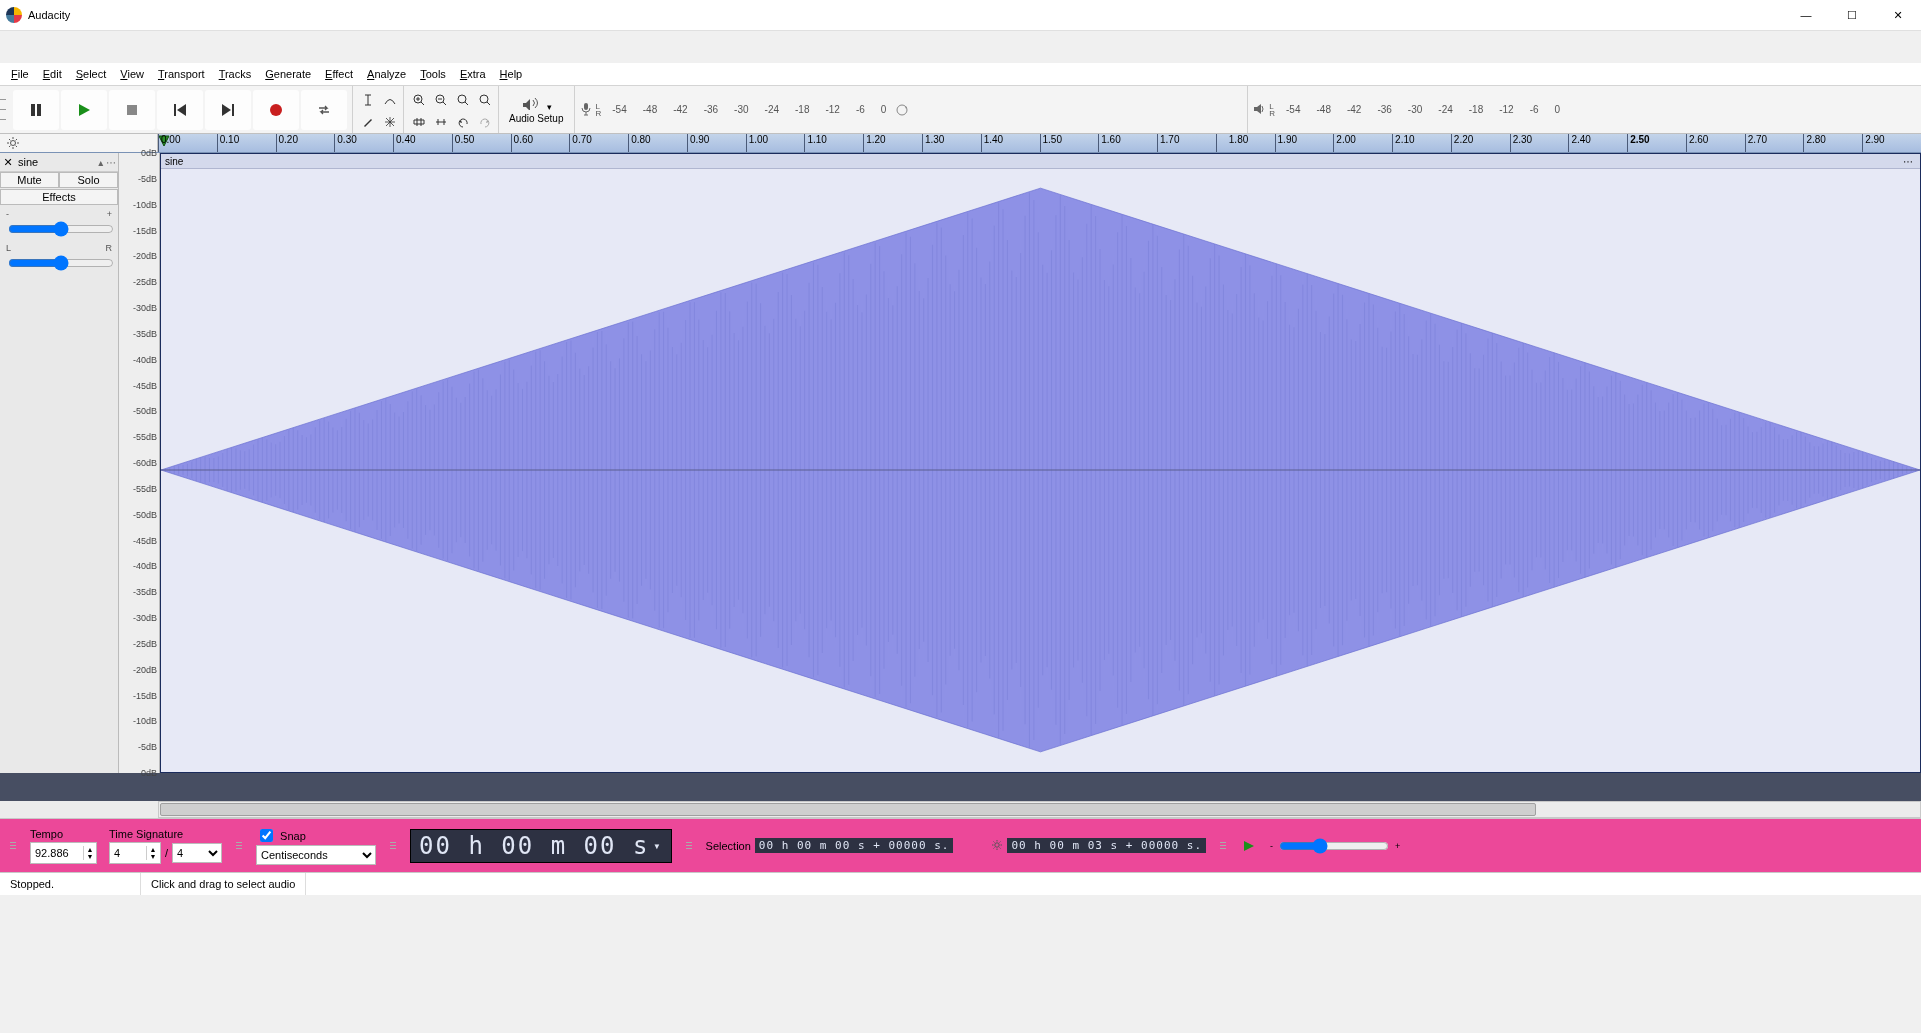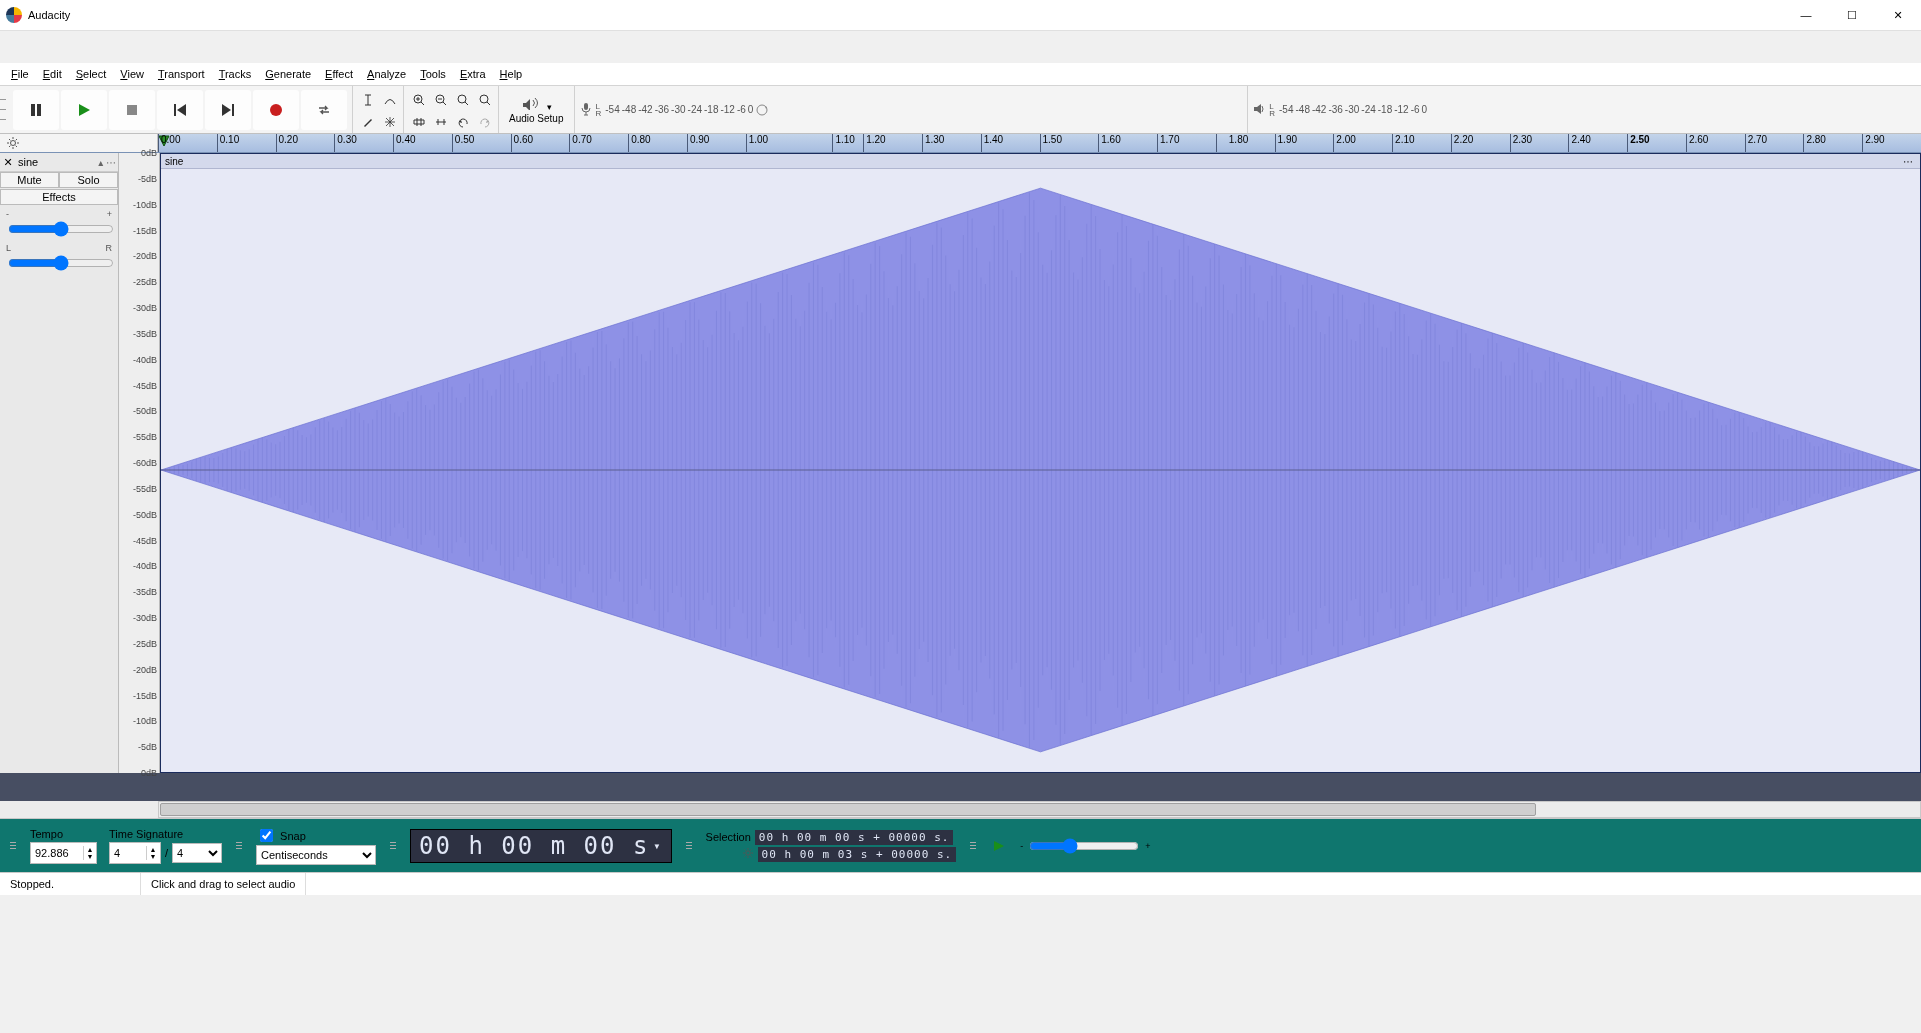--- a/index.html
+++ b/index.html
@@ -20,21 +20,21 @@
   .tb-grip span{height:1px;background:#999;}
   .tbtn{width:44px;height:38px;border:1px solid transparent;border-radius:3px;display:flex;align-items:center;justify-content:center;margin:0 1px;background:#fdfdfd;}
   .tbtn svg{display:block;}
   .tools-grid{display:grid;grid-template-columns:repeat(2,20px);grid-template-rows:repeat(2,20px);gap:2px;}
   .mini{width:20px;height:20px;display:flex;align-items:center;justify-content:center;border:1px solid transparent;border-radius:2px;}
   .zoom-row{display:grid;grid-template-columns:repeat(4,20px);grid-template-rows:repeat(2,20px);gap:2px;}
   .audio-setup{display:flex;flex-direction:column;align-items:center;justify-content:center;padding:0 6px;height:38px;}
   .audio-setup .top{font-size:14px;}
   .meter-bar{display:flex;align-items:center;font-size:10px;color:#555;gap:1px;}
   .meter-bar .lr{display:flex;flex-direction:column;font-size:8px;line-height:7px;margin:0 2px;}
-  .meter-bar .ticks span{margin:0 1px;text-align:center;}
+  .meter-bar .ticks span{margin:0 8px;text-align:center;}
   
   .ruler-row{height:18px;background:#b3c6e1;display:flex;border-bottom:1px solid #7a92b5;}
   .ruler-settings{width:158px;background:#f4f4f4;border-right:1px solid #c0c0c0;display:flex;align-items:center;justify-content:flex-start;padding-left:6px;box-sizing:border-box;}
   .ruler{flex:1;position:relative;overflow:hidden;background:linear-gradient(#c3d4ea,#a7bde0);}
   .ruler-tick{position:absolute;top:0;bottom:0;border-left:1px solid #4a5a78;font-size:10px;padding-left:2px;color:#000;}
   
   .track-area{display:flex;height:620px;background:#7b8290;}
   .track-controls{width:118px;background:#e9e9e9;border-right:1px solid #bbb;display:flex;flex-direction:column;}
   .tc-header{height:18px;display:flex;align-items:center;background:#e9e9e9;padding:0 2px;border-bottom:1px solid #ccc;}
   .tc-header .x{width:12px;text-align:center;}
@@ -57,32 +57,32 @@
 
   
   .track-bg-fill{height:28px;background:#474e62;}
   
   .hscroll-row{height:17px;background:#ececec;display:flex;}
   .hscroll-row .pad{width:158px;}
   .hscroll{flex:1;position:relative;background:#ececec;border:1px solid #c8c8c8;box-sizing:border-box;}
   .hscroll .thumb{position:absolute;top:1px;bottom:1px;left:1px;width:78%;background:#cfcfcf;border:1px solid #a0a0a0;border-radius:2px;}
 
   
-  .bottom-bar{height:54px;background:#0f766e;border-top:1px solid #c8c8c8;display:flex;align-items:center;padding:4px 8px;gap:12px;box-sizing:border-box;}
+  .bottom-bar{height:54px;background:#ec4899;border-top:1px solid #c8c8c8;display:flex;align-items:center;padding:4px 8px;gap:12px;box-sizing:border-box;}
   .field-col{display:flex;flex-direction:column;}
   .field-col label{font-size:11px;margin-bottom:2px;}
   .spin{display:flex;align-items:center;border:1px solid #bbb;background:#fff;height:20px;}
   .spin input{border:none;width:44px;font-size:11px;padding:0 4px;outline:none;}
   .spin .arrows{display:flex;flex-direction:column;font-size:7px;line-height:7px;border-left:1px solid #ccc;width:12px;text-align:center;}
   select{height:20px;border:1px solid #bbb;background:#fff;font-size:11px;}
   .snap-col{display:flex;flex-direction:column;}
   .snap-col .snap-row{display:flex;align-items:center;gap:4px;}
   .time-display{font-family:"Consolas",monospace;font-size:24px;background:#2d3142;color:#e0e6f5;padding:2px 8px;border:1px solid #000;letter-spacing:2px;display:flex;align-items:center;}
   .time-display .dd{font-size:12px;margin-left:4px;}
-  .sel-box{display:flex;flex-direction:column;gap:2px;}
+  .sel-box{display:flex;flex-direction:row;gap:2px;}
   .sel-box .row{display:flex;align-items:center;gap:4px;}
   .sel-time{font-family:"Consolas",monospace;font-size:11px;background:#2d3142;color:#e0e6f5;padding:1px 4px;letter-spacing:1px;}
   .play-mini{width:18px;height:18px;display:flex;align-items:center;justify-content:center;}
   .speed-slider{width:110px;}
 
   
   .statusbar{height:22px;background:#fff;border-top:1px solid #c8c8c8;display:flex;align-items:center;font-size:11px;}
   .statusbar .cell{padding:0 10px;border-right:1px solid #ddd;height:100%;display:flex;align-items:center;}
   .statusbar .cell.first{width:120px;}
 
@@ -313,21 +313,21 @@
       <div class="ruler-tick" style="left: 3.33333%;">0.10</div>
       <div class="ruler-tick" style="left: 6.66667%;">0.20</div>
       <div class="ruler-tick" style="left: 10%;">0.30</div>
       <div class="ruler-tick" style="left: 13.3333%;">0.40</div>
       <div class="ruler-tick" style="left: 16.6667%;">0.50</div>
       <div class="ruler-tick" style="left: 20%;">0.60</div>
       <div class="ruler-tick" style="left: 23.3333%;">0.70</div>
       <div class="ruler-tick" style="left: 26.6667%;">0.80</div>
       <div class="ruler-tick" style="left: 30%;">0.90</div>
       <div class="ruler-tick" style="left: 33.3333%;">1.00</div>
-      <div class="ruler-tick" style="left: 36.6667%; margin-left: 28px;">1.10</div>
+      <div class="ruler-tick" style="left: 36.6667%;">1.10</div>
       <div class="ruler-tick" style="left: 40%;">1.20</div>
       <div class="ruler-tick" style="left: 43.3333%;">1.30</div>
       <div class="ruler-tick" style="left: 46.6667%;">1.40</div>
       <div class="ruler-tick" style="left: 50%;">1.50</div>
       <div class="ruler-tick" style="left: 53.3333%;">1.60</div>
       <div class="ruler-tick" style="left: 56.6667%;">1.70</div>
       <div class="ruler-tick" style="left: 60%; padding-left: 12px;">1.80</div>
       <div class="ruler-tick" style="left: 63.3333%;">1.90</div>
       <div class="ruler-tick" style="left: 66.6667%; text-align: center;">2.00</div>
       <div class="ruler-tick" style="left: 70%;">2.10</div>

